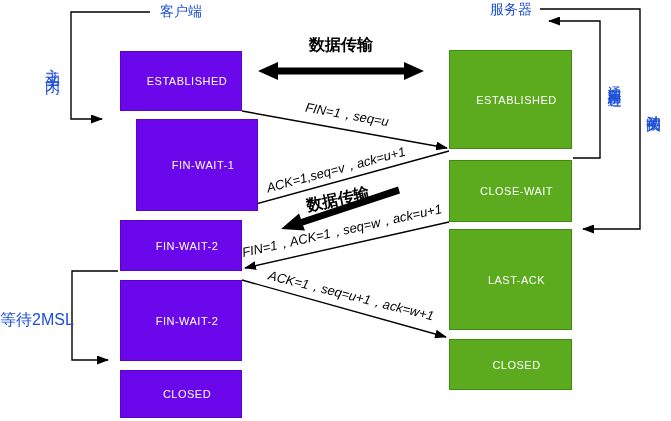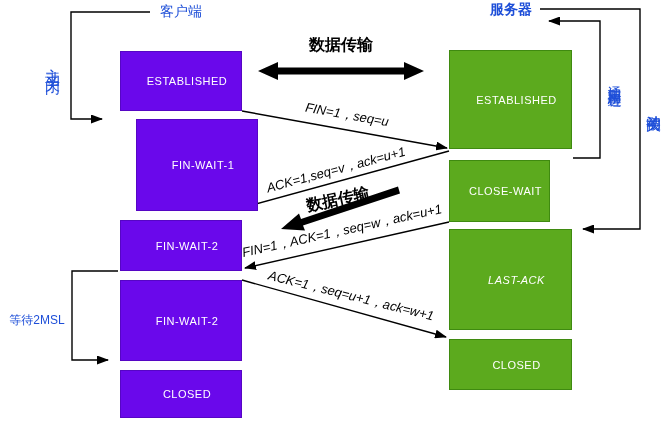--- a/index.html
+++ b/index.html
@@ -64,37 +64,37 @@
   <div class="state client-state" style="left:120px;top:280px;width:122px;height:81px;">
     <span>FIN-WAIT-2</span>
   </div>
   <div class="state client-state" style="left:120px;top:370px;width:122px;height:48px;">
     <span>CLOSED</span>
   </div>
 
   <div class="state server-state" style="left:449px;top:50px;width:123px;height:99px;">
     <span>ESTABLISHED</span>
   </div>
-  <div class="state server-state" style="left:449px;top:160px;width:101px;height:62px;">
+  <div class="state server-state" style="left:449px;top:160px;width:123px;height:62px;">
     <span>CLOSE-WAIT</span>
   </div>
-  <div class="state server-state" style="left:449px;top:229px;width:123px;height:101px;font-style:italic;">
+  <div class="state server-state" style="left:449px;top:229px;width:123px;height:101px;">
     <span>LAST-ACK</span>
   </div>
   <div class="state server-state" style="left:449px;top:339px;width:123px;height:51px;">
     <span>CLOSED</span>
   </div>
 
   <div class="lbl host-lbl" style="left:181px;top:12px;">客户端</div>
-  <div class="lbl host-lbl" style="left:511px;top:10px;font-weight:bold;">服务器</div>
+  <div class="lbl host-lbl" style="left:511px;top:10px;">服务器</div>
 
   <div class="lbl vert" style="left:52px;top:64px;font-size:15px;letter-spacing:4px;">主动关闭</div>
   <div class="lbl vert" style="left:615px;top:80px;font-size:14px;letter-spacing:2px;">通知应用进程</div>
   <div class="lbl vert" style="left:653px;top:104px;font-size:15px;">被动关闭</div>
-  <div class="lbl" style="left:37px;top:320px;font-size:12px;">等待2MSL</div>
+  <div class="lbl" style="left:37px;top:320px;font-size:16px;">等待2MSL</div>
 
   <div class="dt" style="left:341px;top:45px;transform:translate(-50%,-50%);">数据传输</div>
   <div class="dt" style="left:338px;top:200px;transform:translate(-50%,-50%) rotate(-12deg);">数据传输</div>
 
   <div class="msg" style="left:347px;top:115px;transform:translate(-50%,-50%) rotate(10deg);">FIN=1，seq=u</div>
   <div class="msg" style="left:336px;top:170px;transform:translate(-50%,-50%) rotate(-15deg);">ACK=1,seq=v，ack=u+1</div>
   <div class="msg" style="left:342px;top:231px;transform:translate(-50%,-50%) rotate(-12.5deg);">FIN=1，ACK=1，seq=w，ack=u+1</div>
   <div class="msg" style="left:351px;top:296px;transform:translate(-50%,-50%) rotate(14deg);">ACK=1，seq=u+1，ack=w+1</div>
 
 </div>

